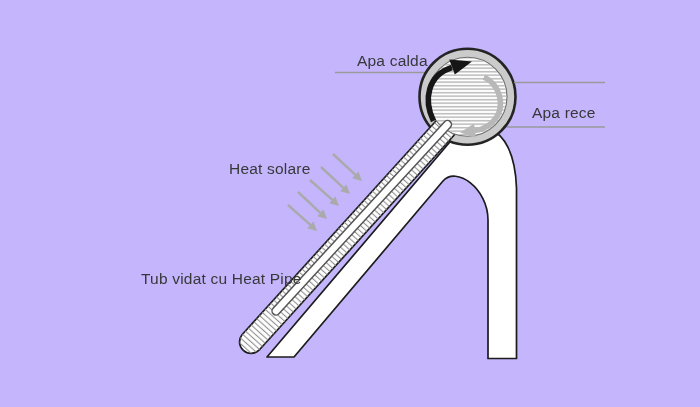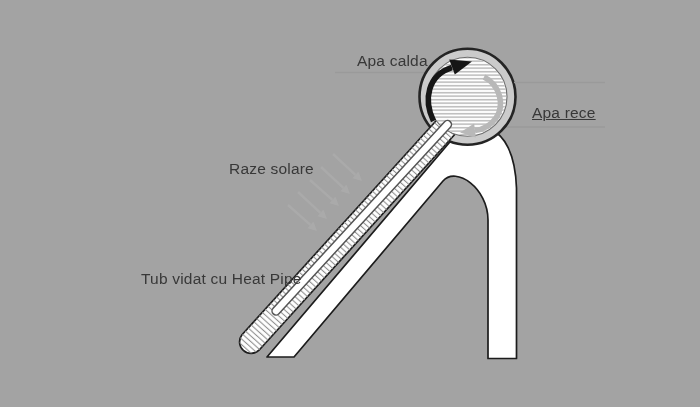--- a/index.html
+++ b/index.html
@@ -1,34 +1,34 @@
 <!DOCTYPE html>
 <html><head>
 <meta charset="utf-8">
 <style>
   html,body{margin:0;padding:0;background:#ffffff;}
   .stage{
     position:relative;
     width:700px;height:407px;
-    background:#a3a3a3;
+    background:#c4b5fd;
     overflow:hidden;
     font-family:"Liberation Sans", sans-serif;
   }
   .stage svg{position:absolute;left:0;top:0;}
   .label{
     position:absolute;
     font-size:15.5px;
     color:#383838;
     white-space:nowrap;
     line-height:1;
     letter-spacing:0.2px;
   }
   .lbl-apa-calda{left:357px;top:53px;}
   .lbl-boiler{left:519px;top:60px;}
-  .lbl-apa-rece{left:532px;top:105px;text-decoration:underline;}
+  .lbl-apa-rece{left:532px;top:105px;}
   .lbl-raze{left:229px;top:161px;}
   .lbl-tub{left:141px;top:263px;margin-top:8px;}
 </style>
 </head>
 <body>
 
 <div class="stage">
 
   <svg width="700" height="407" viewBox="0 0 700 407">
     <defs>
@@ -93,15 +93,15 @@
         <polygon points="317,231 307.3,228.2 313.4,221.6" fill="#aaaaaa"></polygon>
       </g>
     </g>
 
     <line x1="514" y1="82.5" x2="605" y2="82.5" stroke-width="1.7" stroke="#9a9a9a"></line>
     <line x1="507" y1="127" x2="605" y2="127" stroke-width="1.7" stroke="#9a9a9a"></line>
   </svg>
 
   <div class="label lbl-apa-calda">Apa calda</div>
   <div class="label lbl-apa-rece">Apa rece</div>
-  <div class="label lbl-raze">Raze solare</div>
+  <div class="label lbl-raze">Heat solare</div>
   <div class="label lbl-tub">Tub vidat cu Heat Pipe</div>
 </div>
 
 </body></html>

